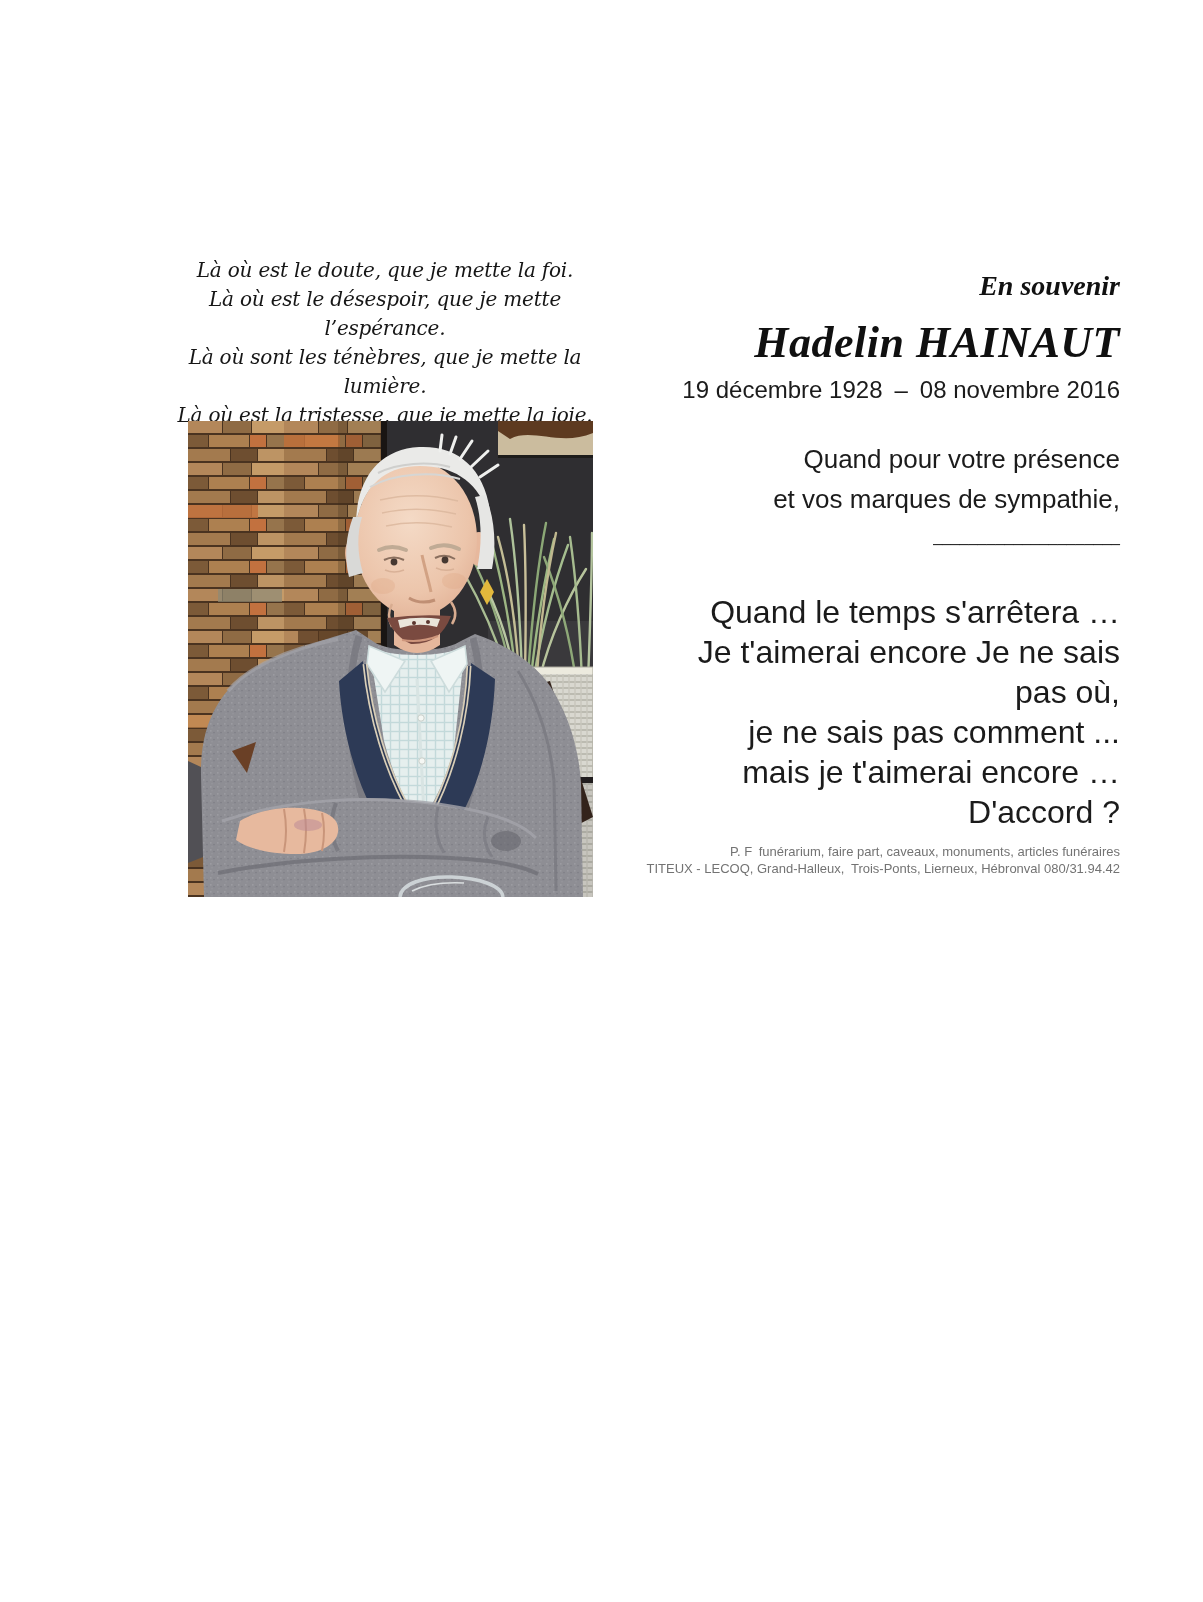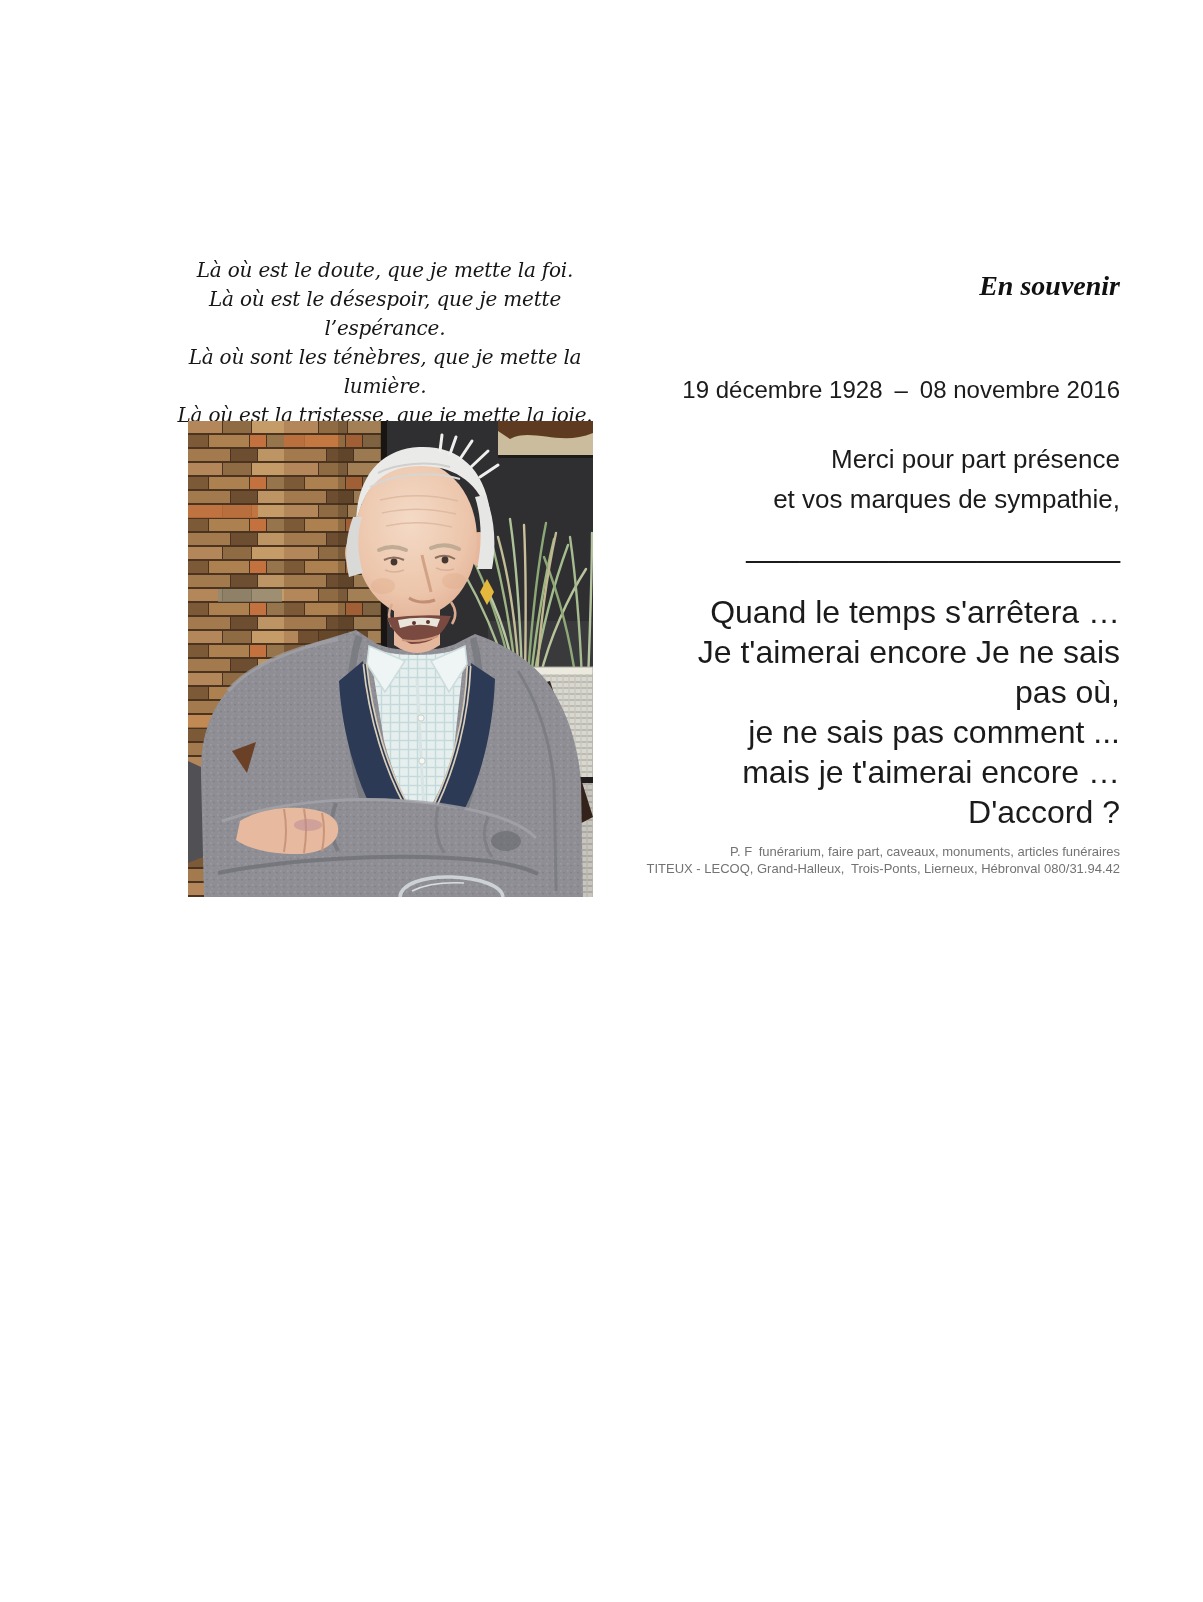--- a/index.html
+++ b/index.html
@@ -17,21 +17,21 @@
   .portrait svg{display:block;width:405px;height:476px;}
 
   
   .rcol{position:absolute;left:640px;top:0;width:480px;height:100%;
         font-family:"Liberation Sans",sans-serif;color:#1b1b1b;}
   .rcol>div,.rcol>h1{position:absolute;left:0;width:100%;margin:0;text-align:right;}
   .souvenir{top:224px;font:italic bold 28px/1.25 "Liberation Serif",serif;color:#111;}
   .name{top:274px;font:italic bold 44px/1.15 "Liberation Serif",serif;color:#101010;letter-spacing:.5px;}
   .dates{top:332px;font-size:24px;}
   .thanks{top:395px;font-size:26px;line-height:40px;}
-  .blank{top:484px;font-size:32px;}
+  .blank{top:484px;font-size:16px;}
   .poem{top:548px;font-size:32px;line-height:40px;}
   .author{top:750px;font-size:24px;text-align:right;padding-right:82px;box-sizing:border-box;}
   .footnote{top:799px;font-size:13px;line-height:17px;color:#737373;}
 </style>
 </head>
 <body>
 
 <div class="page">
 
   <section class="quote">
@@ -229,23 +229,24 @@
 
       <g fill="none">
         <path d="M212,476 C213,463 236,455 264,456 C292,457 314,465 315,476" stroke="#ccd2d5" stroke-width="3.5"></path>
         <path d="M224,470 C236,464 256,461 276,462" stroke="#eef2f3" stroke-width="1.5" opacity="0.8"></path>
       </g>
     </svg>
   </figure>
 
   <section class="rcol">
     <div class="souvenir">En souvenir</div>
+    <h1 class="name">Hadelin HAINAUT</h1>
     <div class="dates">19 décembre 1928 – 08 novembre 2016</div>
     <div class="thanks">
-      <div>Merci pour part présence</div>
+      <div>Quand pour votre présence</div>
       <div>et vos marques de sympathie,</div>
     </div>
     <div class="blank">_____________________</div>
     <div class="poem">
       <div>Quand le temps s'arrêtera …</div>
       <div>Je t'aimerai encore Je ne sais pas où,</div>
       <div>je ne sais pas comment ...</div>
       <div>mais je t'aimerai encore …</div>
       <div>D'accord ?</div>
     </div>

